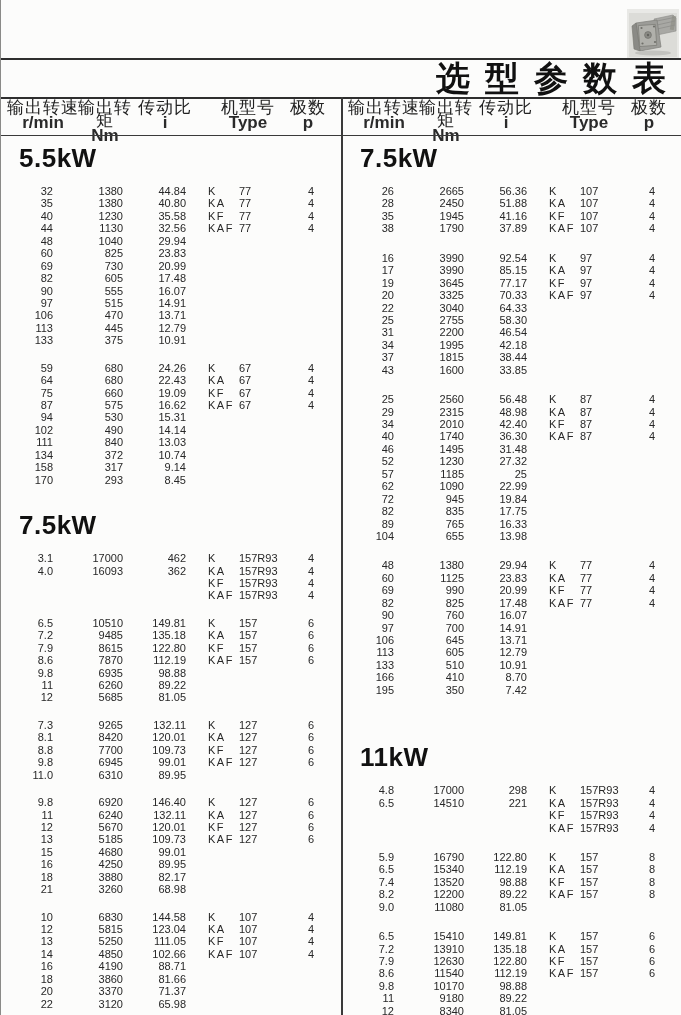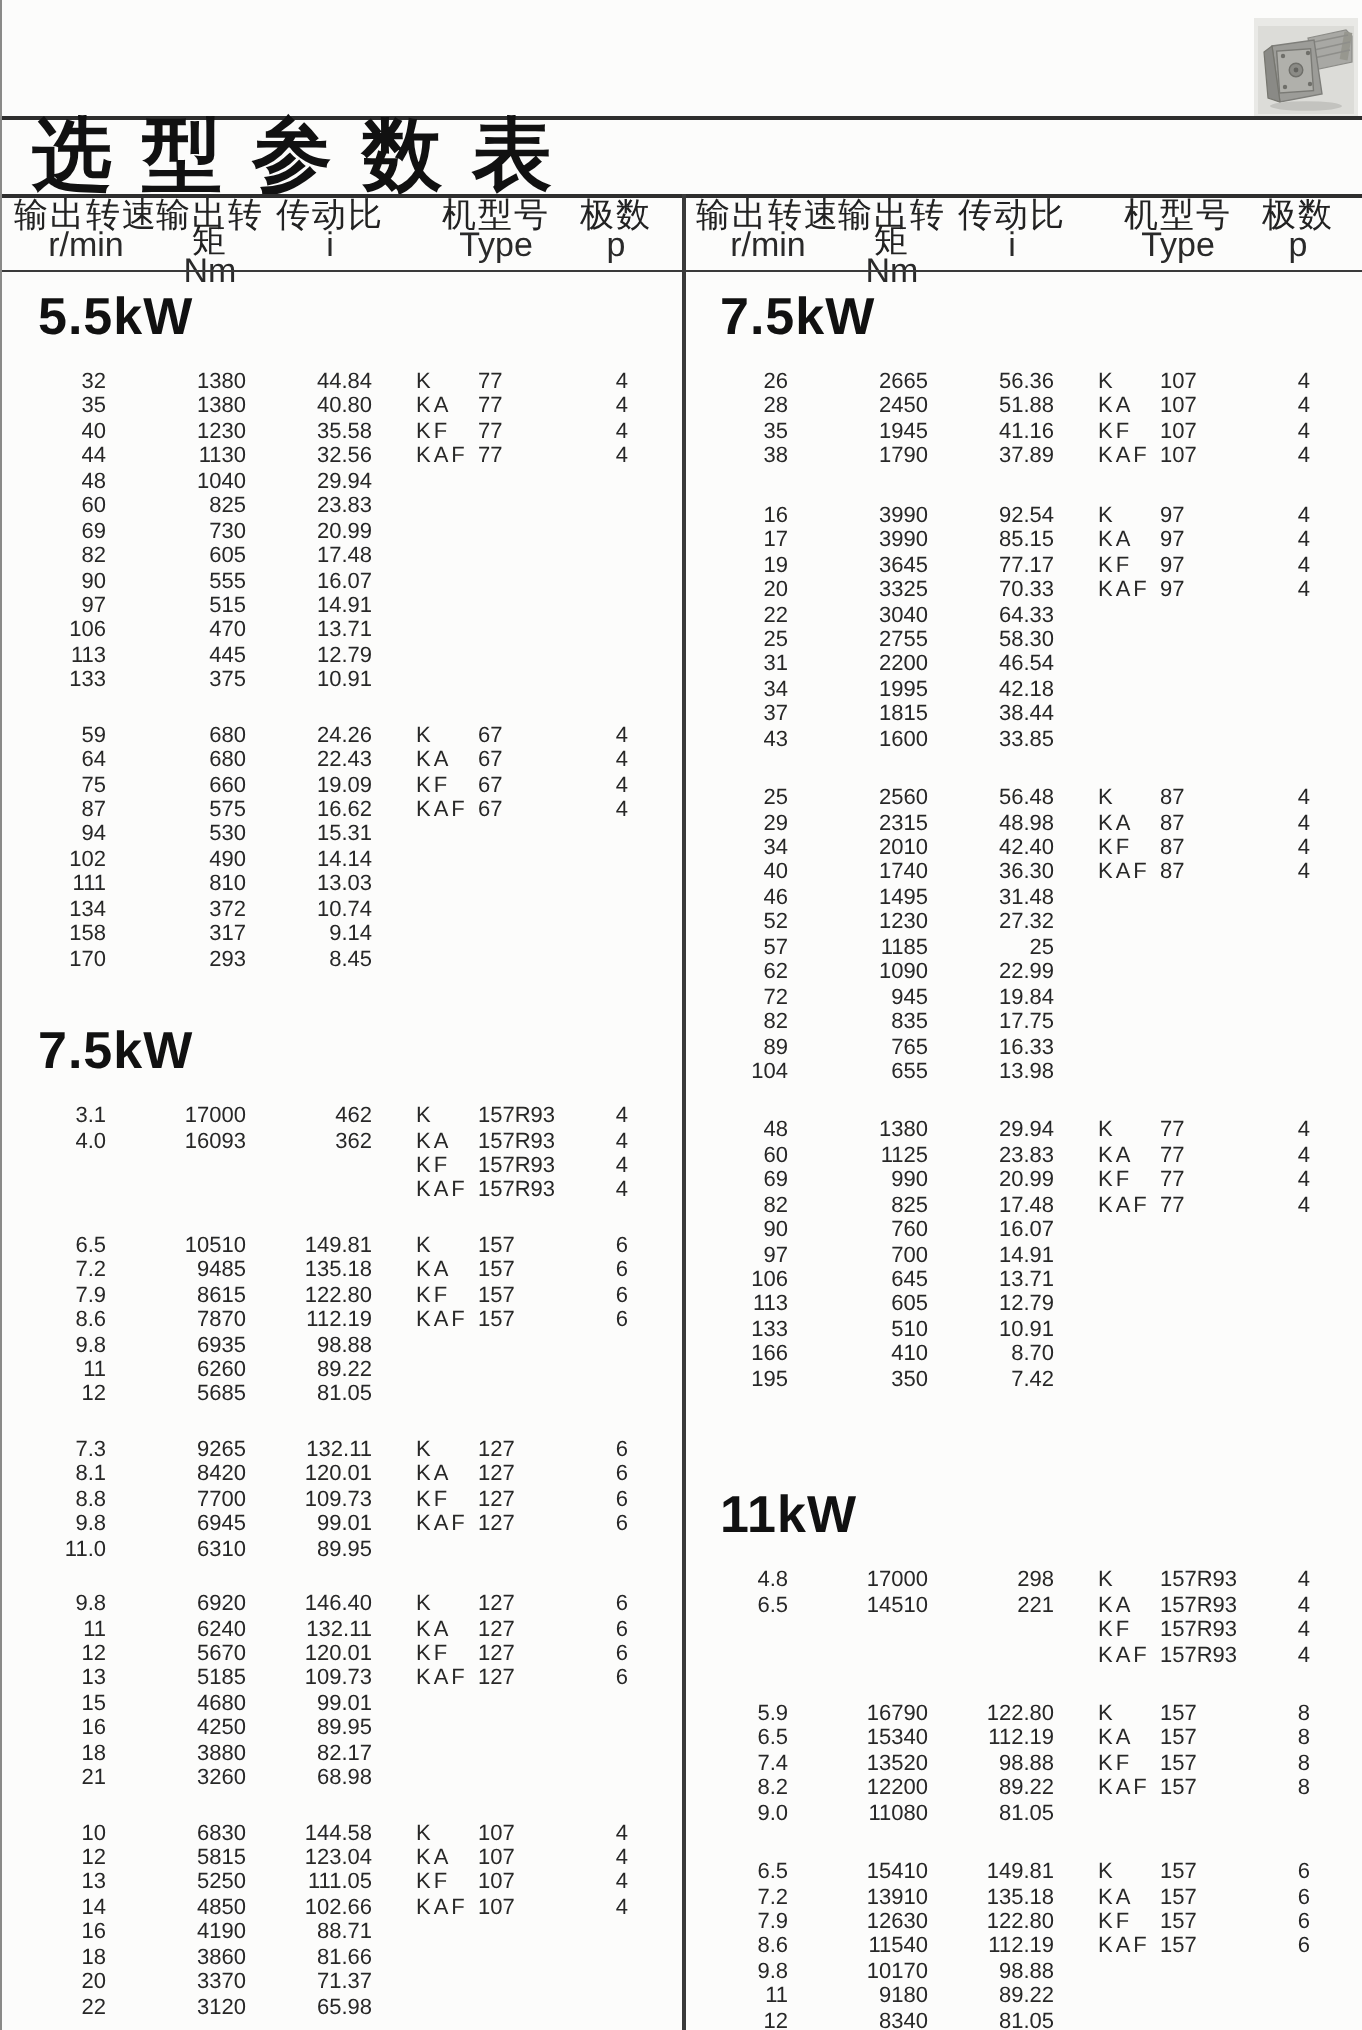--- a/index.html
+++ b/index.html
@@ -18,34 +18,34 @@
   .rule-title{position:absolute;left:0;right:0;top:97px;height:2px;background:#2e2e2e;}
   .rule-header{position:absolute;left:0;right:0;top:135px;height:1px;background:#3a3a3a;}
   .v-divider{position:absolute;left:340px;top:97px;bottom:0;width:2px;background:#3a3a3a;}
 
   
   .photo{position:absolute;left:626px;top:9px;width:52px;height:50px;}
 
   
   .title{
     position:absolute;top:60px;left:0;width:100%;
-    text-align:left;
-    font-size:40px;font-weight:bold;
+    text-align:right;
+    font-size:34px;font-weight:bold;
     letter-spacing:15px;padding-left:15px;box-sizing:border-box;
     color:#111;line-height:36px;margin:0;
   }
 
   
   .hdr{position:absolute;top:101px;left:0;width:681px;height:34px;}
   .hdr-half{position:absolute;top:0;width:340px;height:34px;}
   .hdr-half.left{left:0;}
   .hdr-half.right{left:341px;}
   .hdr-cell{position:absolute;top:0;text-align:center;font-size:17px;line-height:13px;color:#222;}
   .hdr-cell .zh{letter-spacing:1px;display:block;}
-  .hdr-cell .un{display:block;margin-top:2px;color:#2a2a2a;}
+  .hdr-cell .un{display:block;margin-top:2px;color:#2a2a2a;font-weight:bold;}
   .h0{left:4px;width:76px;}
   .h1{left:72px;width:64px;}
   .h2{left:136px;width:56px;}
   .h3{left:207px;width:80px;}
   .h4{left:282px;width:50px;}
 
   
   .content{position:absolute;top:137px;left:0;width:681px;bottom:0;display:flex;}
   .half{width:372px;box-sizing:border-box;}
   .half.right-col{margin-left:1px;}
@@ -310,21 +310,21 @@
             <div class="row">
               <span class="c0">102</span>
               <span class="c1">490</span>
               <span class="c2">14.14</span>
               <span class="c3"></span>
               <span class="c4"></span>
               <span class="c5"></span>
             </div>
             <div class="row">
               <span class="c0">111</span>
-              <span class="c1">810</span>
+              <span class="c1">840</span>
               <span class="c2">13.03</span>
               <span class="c3"></span>
               <span class="c4"></span>
               <span class="c5"></span>
             </div>
             <div class="row">
               <span class="c0">134</span>
               <span class="c1">372</span>
               <span class="c2">10.74</span>
               <span class="c3"></span>

